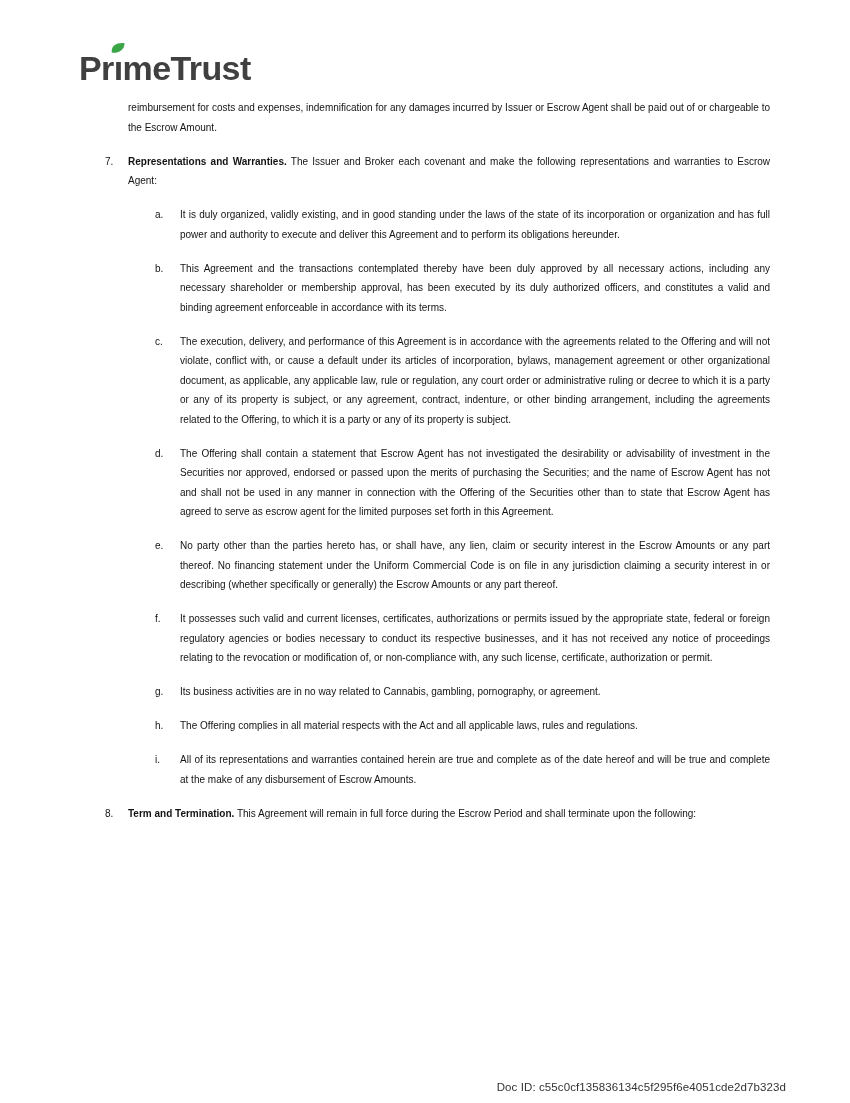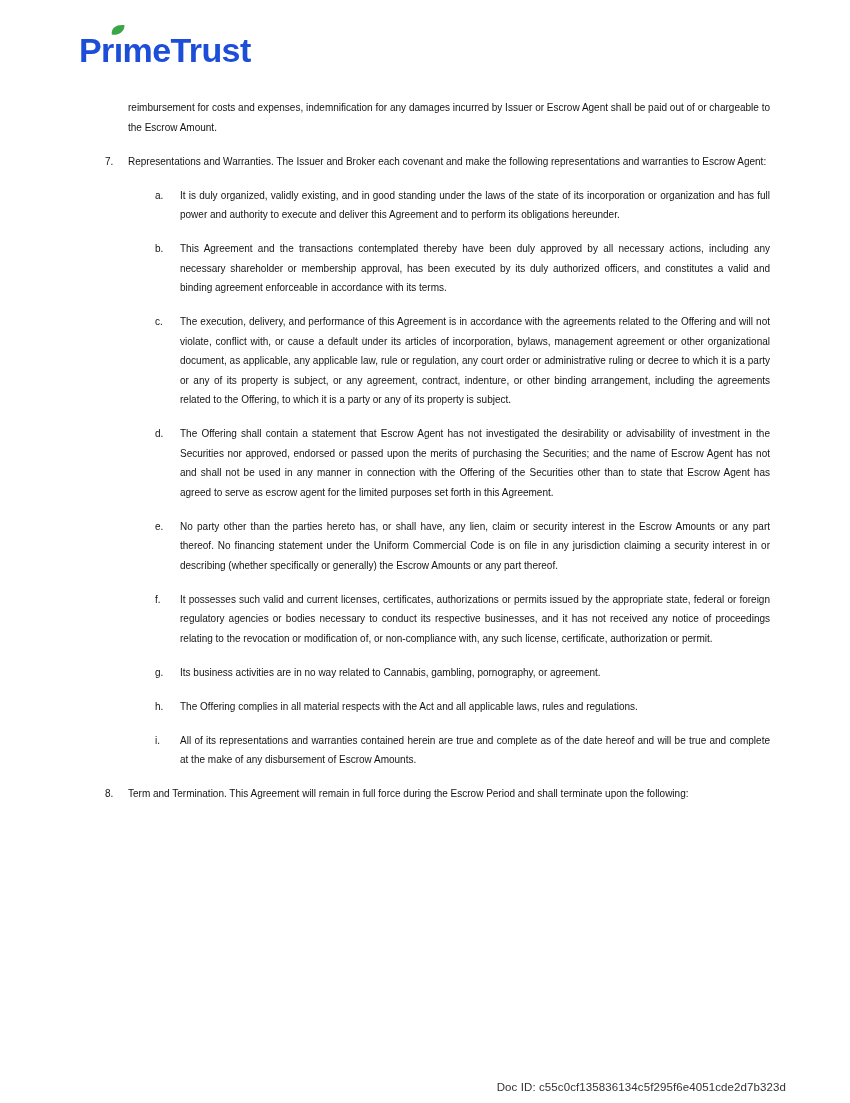--- a/index.html
+++ b/index.html
@@ -9,26 +9,26 @@
     width: 850px;
     height: 1103px;
     background: #ffffff;
     font-family: "Liberation Sans", sans-serif;
     color: #131313;
     overflow: hidden;
   }
   
   .logo {
     position: absolute;
-    top: 31px;
+    top: 49px;
     left: 79px;
     font-size: 34px;
     font-weight: 700;
     letter-spacing: -0.6px;
-    color: #1d4ed8;
+    color: #404040;
     white-space: nowrap;
   }
   .i-wrap { position: relative; display: inline-block; }
   .leaf-holder {
     position: absolute;
     top: -7px;
     left: -3px;
     width: 15px;
     height: 12px;
     display: inline-block;
@@ -44,21 +44,21 @@
     line-height: 19.5px;
     text-align: justify;
   }
   .block { margin-bottom: 14.5px; text-align: justify; }
   .item { display: flex; margin-left: -23px; }
   .item-num { flex: 0 0 23px; width: 23px; }
   .item-body { flex: 1; min-width: 0; }
   .sub { display: flex; margin-bottom: 14.5px; margin-left: 27px; }
   .sub-letter { flex: 0 0 25px; width: 25px; }
   .sub-text { flex: 1; min-width: 0; text-align: justify; }
-  .bold { font-weight: 400; }
+  .bold { font-weight: 700; }
   
   .docid {
     position: absolute;
     bottom: 10px;
     right: 64px;
     font-size: 11.5px;
     color: #333333;
     letter-spacing: 0.1px;
     margin-left: 36px;
   }

